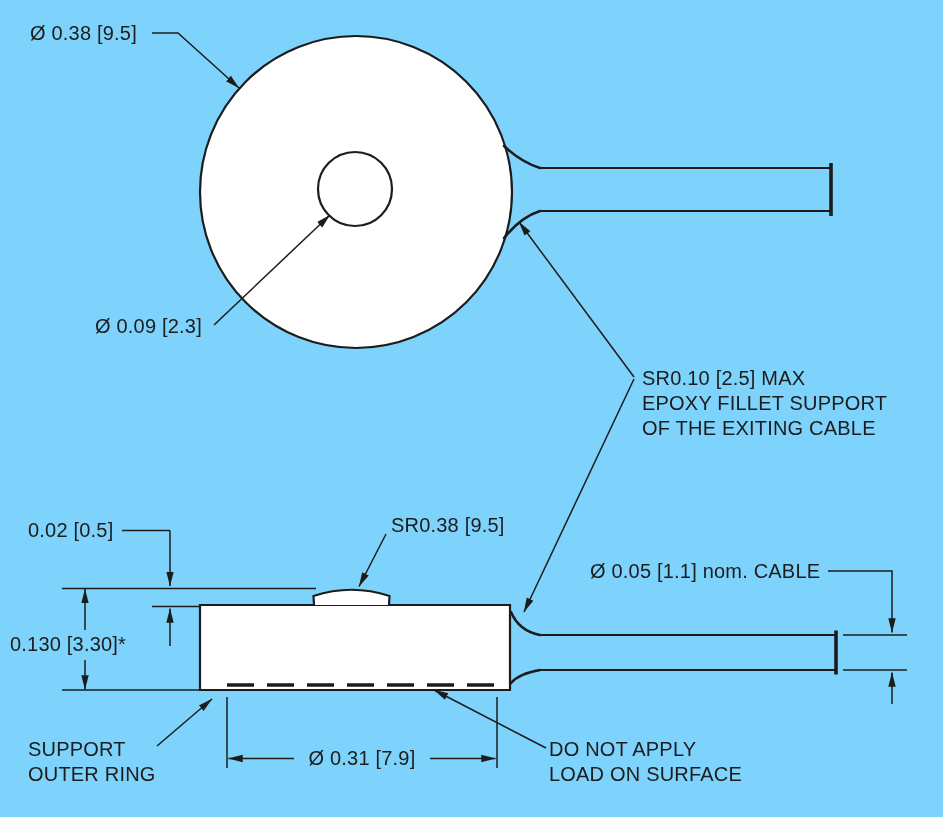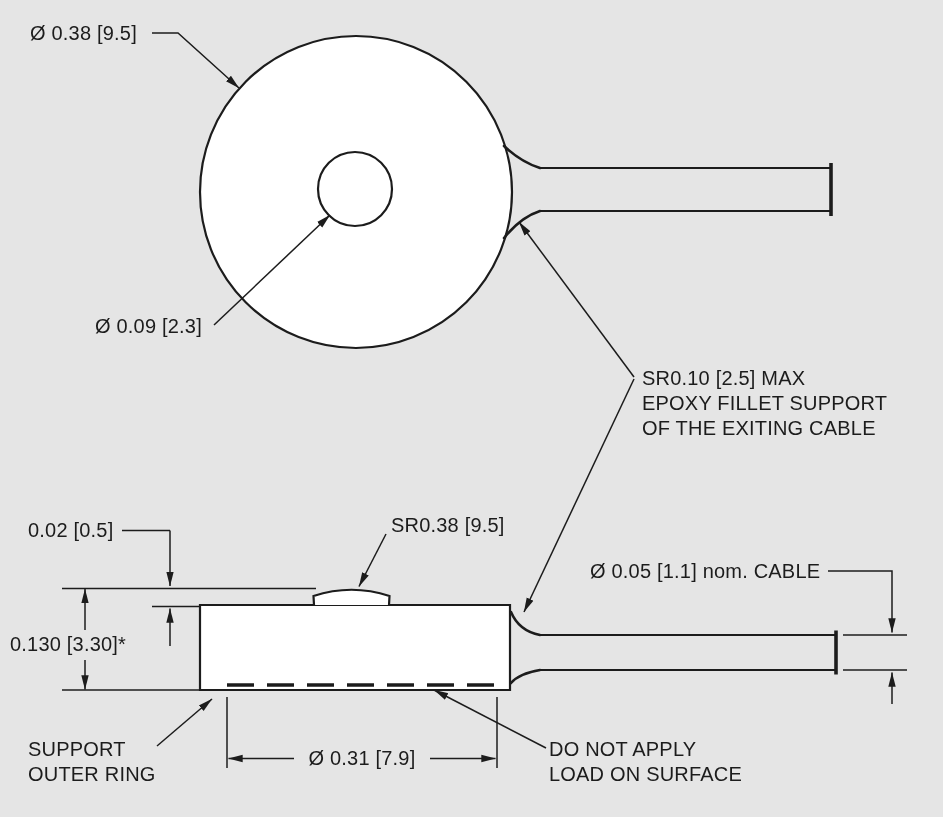--- a/index.html
+++ b/index.html
@@ -1,16 +1,16 @@
 <!DOCTYPE html>
 <html><head>
 <meta charset="utf-8">
 <style>
   html,body{margin:0;padding:0;background:#ffffff;}
-  .canvas{position:relative;width:943px;height:817px;background:#e5e5e5;overflow:hidden;}
+  .canvas{position:relative;width:943px;height:817px;background:#7dd3fc;overflow:hidden;}
   svg{display:block;}
   svg text{font-family:"Liberation Sans",sans-serif;font-size:20px;fill:#1c1c1c;letter-spacing:0.2px;}
   .ln-thin{stroke:#1c1c1c;stroke-width:1.5;fill:none;}
   .ln-med{stroke:#1c1c1c;stroke-width:2.2;fill:none;}
   .ln-fillet{stroke:#1c1c1c;stroke-width:2.6;fill:none;stroke-linecap:round;}
   .ln-cap{stroke:#1c1c1c;stroke-width:3.6;fill:none;}
   .ln-dash{stroke:#1c1c1c;stroke-width:3.4;stroke-dasharray:27 13;fill:none;}
   .shape{stroke:#1c1c1c;stroke-width:2.2;fill:#ffffff;}
 </style>
 </head>

